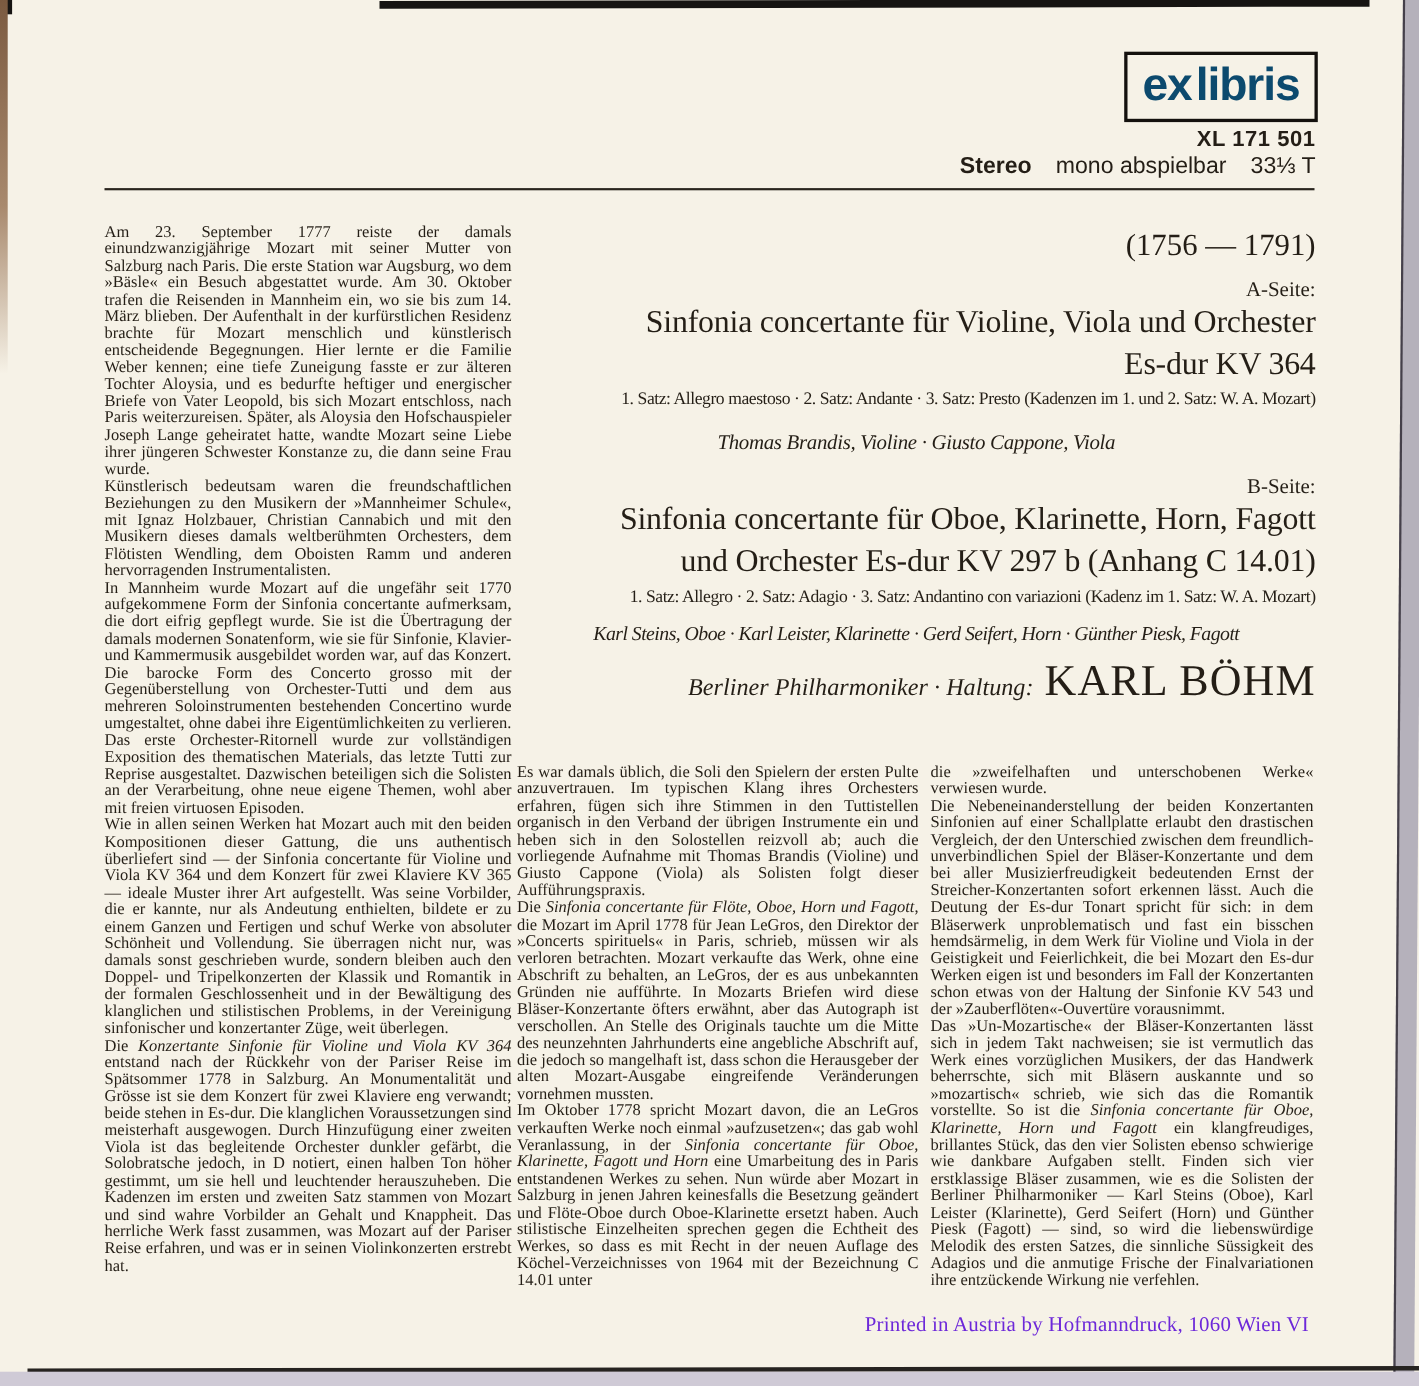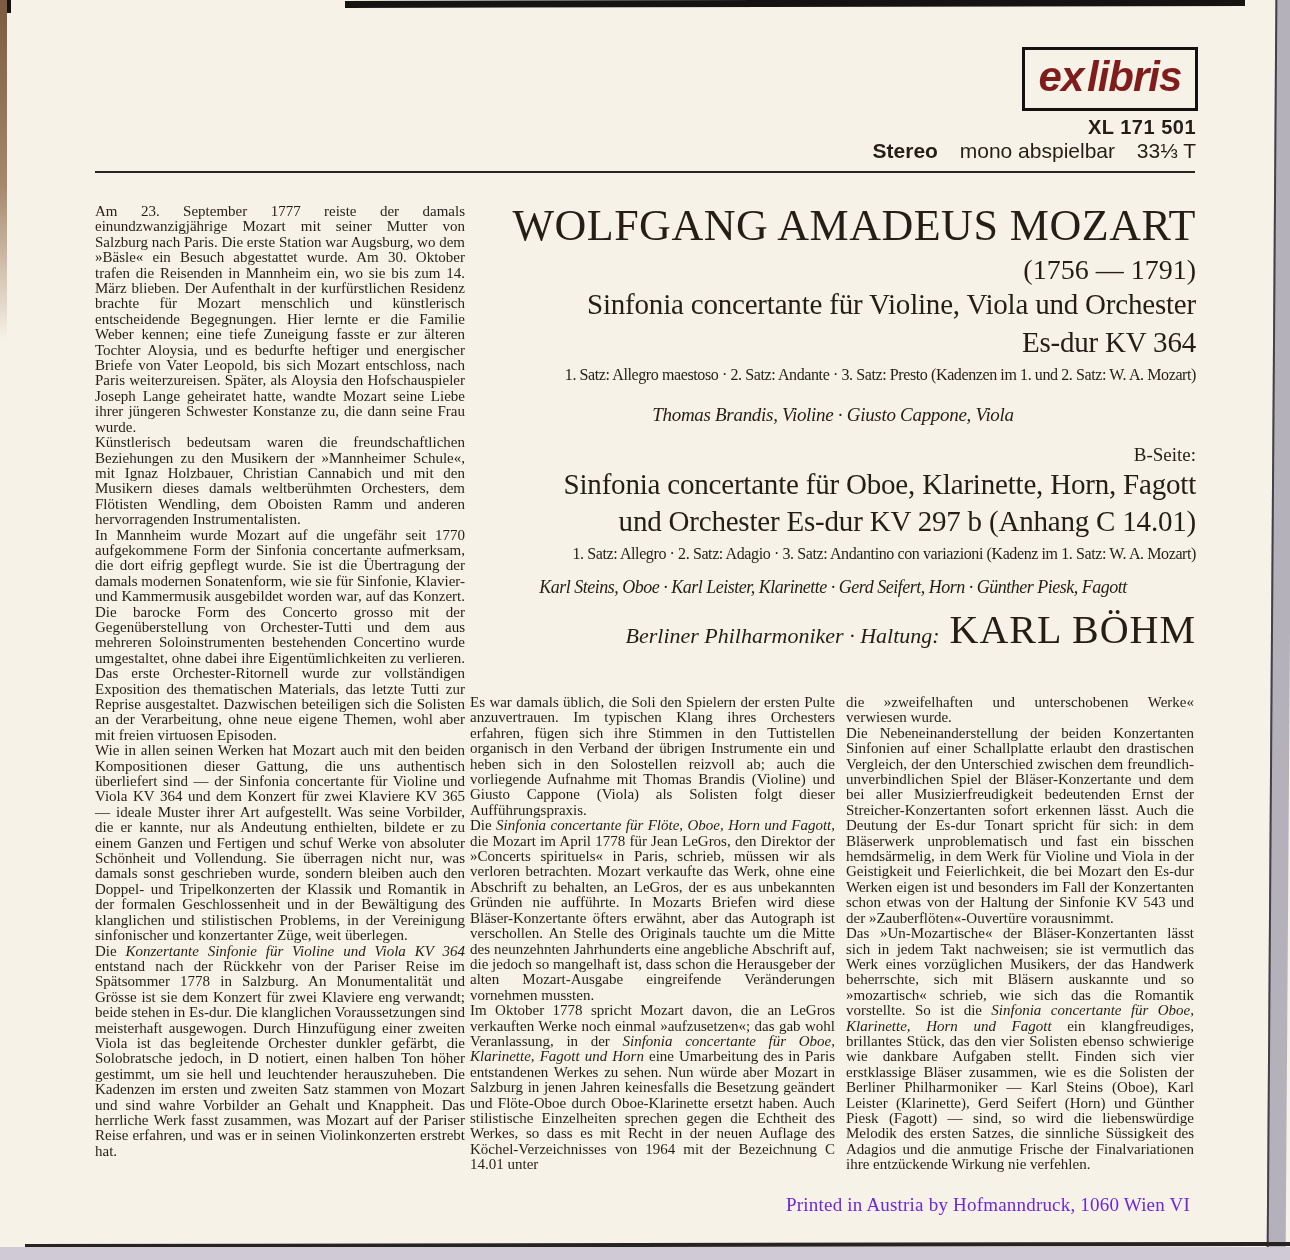--- a/index.html
+++ b/index.html
@@ -20,21 +20,21 @@
   .edge-bottom-line{position:absolute;left:25px;bottom:13px;width:1265px;height:4px;background:#262320;transform:rotate(-0.1deg);}
   .edge-bottom{position:absolute;left:0;bottom:0;width:1290px;height:13px;background:var(--edge-lavender);}
 
   
   .logo-box{
     position:absolute;left:1022px;top:47px;width:176px;height:64px;border:3px solid #14110e;
     display:flex;align-items:center;justify-content:center;background:var(--paper);
   }
   .logo-text{
     font-family:"Liberation Sans","DejaVu Sans",sans-serif;font-weight:bold;font-size:42px;
-    letter-spacing:-1px;word-spacing:-7px;color:#7f1d1d;line-height:1;padding-bottom:4px;font-style:italic;
+    letter-spacing:-1px;word-spacing:-7px;color:#0c4a6e;line-height:1;padding-bottom:4px;
   }
   .catalog{
     position:absolute;right:94px;top:116px;font-family:"Liberation Sans","DejaVu Sans",sans-serif;
     font-weight:bold;font-size:20px;letter-spacing:0.5px;
   }
   .stereo-line{
     position:absolute;right:94px;top:139px;font-family:"Liberation Sans","DejaVu Sans",sans-serif;
     font-size:21px;white-space:nowrap;
   }
   .stereo-line .b{font-weight:bold;text-align:right;}
@@ -85,23 +85,23 @@
   </div>
   <div class="catalog">XL 171 501</div>
   <div class="stereo-line">
     <span class="b">Stereo</span>
     <span class="gap">mono abspielbar</span>
     <span class="gap">33⅓ T</span>
   </div>
   <div class="rule"></div>
 
   <div class="titleblock">
-    <div class="composer">WOLFGANG AMADEUS MOZART</div>
     <div class="dates">(1756 — 1791)</div>
 
+    <div class="side-label">A-Seite:</div>
     <div class="work-title">Sinfonia concertante für Violine, Viola und Orchester</div>
     <div class="work-title">Es-dur KV 364</div>
     <div class="movements">1. Satz: Allegro maestoso · 2. Satz: Andante · 3. Satz: Presto (Kadenzen im 1. und 2. Satz: W. A. Mozart)</div>
     <div class="soloists">Thomas Brandis, Violine · Giusto Cappone, Viola</div>
 
     <div class="side-label side-b-label">B-Seite:</div>
     <div class="work-title">Sinfonia concertante für Oboe, Klarinette, Horn, Fagott</div>
     <div class="work-title">und Orchester Es-dur KV 297 b (Anhang C 14.01)</div>
     <div class="movements">1. Satz: Allegro · 2. Satz: Adagio · 3. Satz: Andantino con variazioni (Kadenz im 1. Satz: W. A. Mozart)</div>
     <div class="soloists wide">Karl Steins, Oboe · Karl Leister, Klarinette · Gerd Seifert, Horn · Günther Piesk, Fagott</div>

